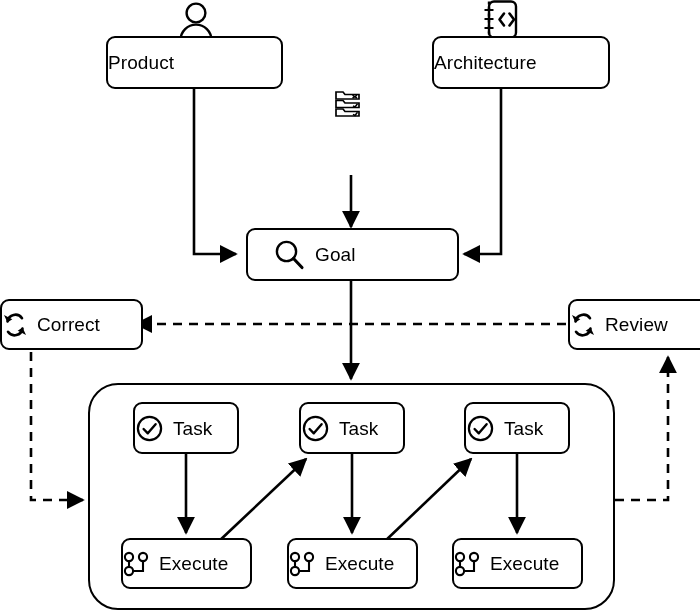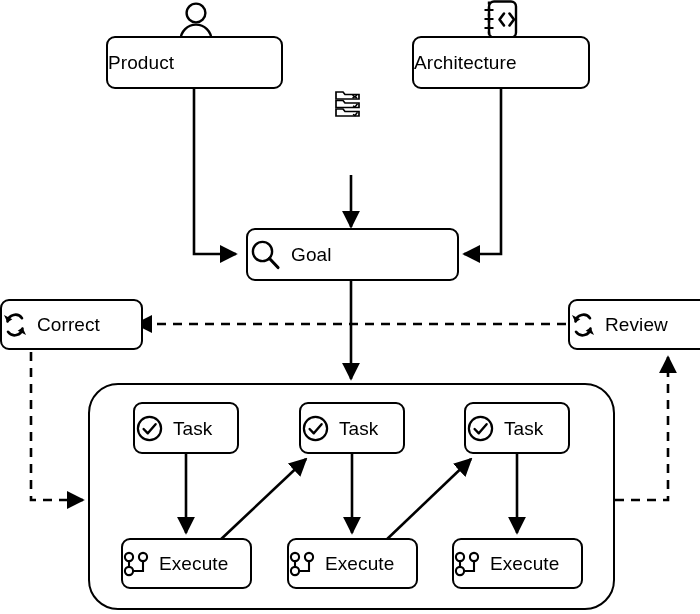--- a/index.html
+++ b/index.html
@@ -154,26 +154,26 @@
       <path d="M 21 26.3 L 23 27.5 L 25.5 24.3" stroke="#000" stroke-width="1.5" fill="none"></path>
     </svg>
   </span>
 
   <div class="group-box" style="left:88px; top:383px; width:527px; height:227px;"></div>
 
   <div class="node" style="left:106px; top:36px; width:177px; height:53px;">
     <span class="label">Product</span>
   </div>
 
-  <div class="node" style="left:412px; top:36px; width:178px; height:53px;">
+  <div class="node" style="left:432px; top:36px; width:178px; height:53px;">
     <span class="label">Architecture</span>
   </div>
 
 
-  <div class="node with-icon" style="left:246px; top:228px; width:213px; height:53px;">
+  <div class="node with-icon" style="left:246px; top:228px; width:213px; height:53px;padding-left:24px;">
     <span class="nicon">
       <svg width="34" height="34" viewBox="0 0 34 34">
         <circle cx="14.5" cy="13.5" r="9.6" fill="#fff" stroke="#000" stroke-width="2.4"></circle>
         <path d="M 21.5 20.5 L 30 29.5" stroke="#000" stroke-width="3.1" stroke-linecap="round"></path>
       </svg>
     </span>
     <span class="label">Goal</span>
   </div>
 
   <div class="node with-icon" style="left:0px; top:299px; width:143px; height:51px;">

